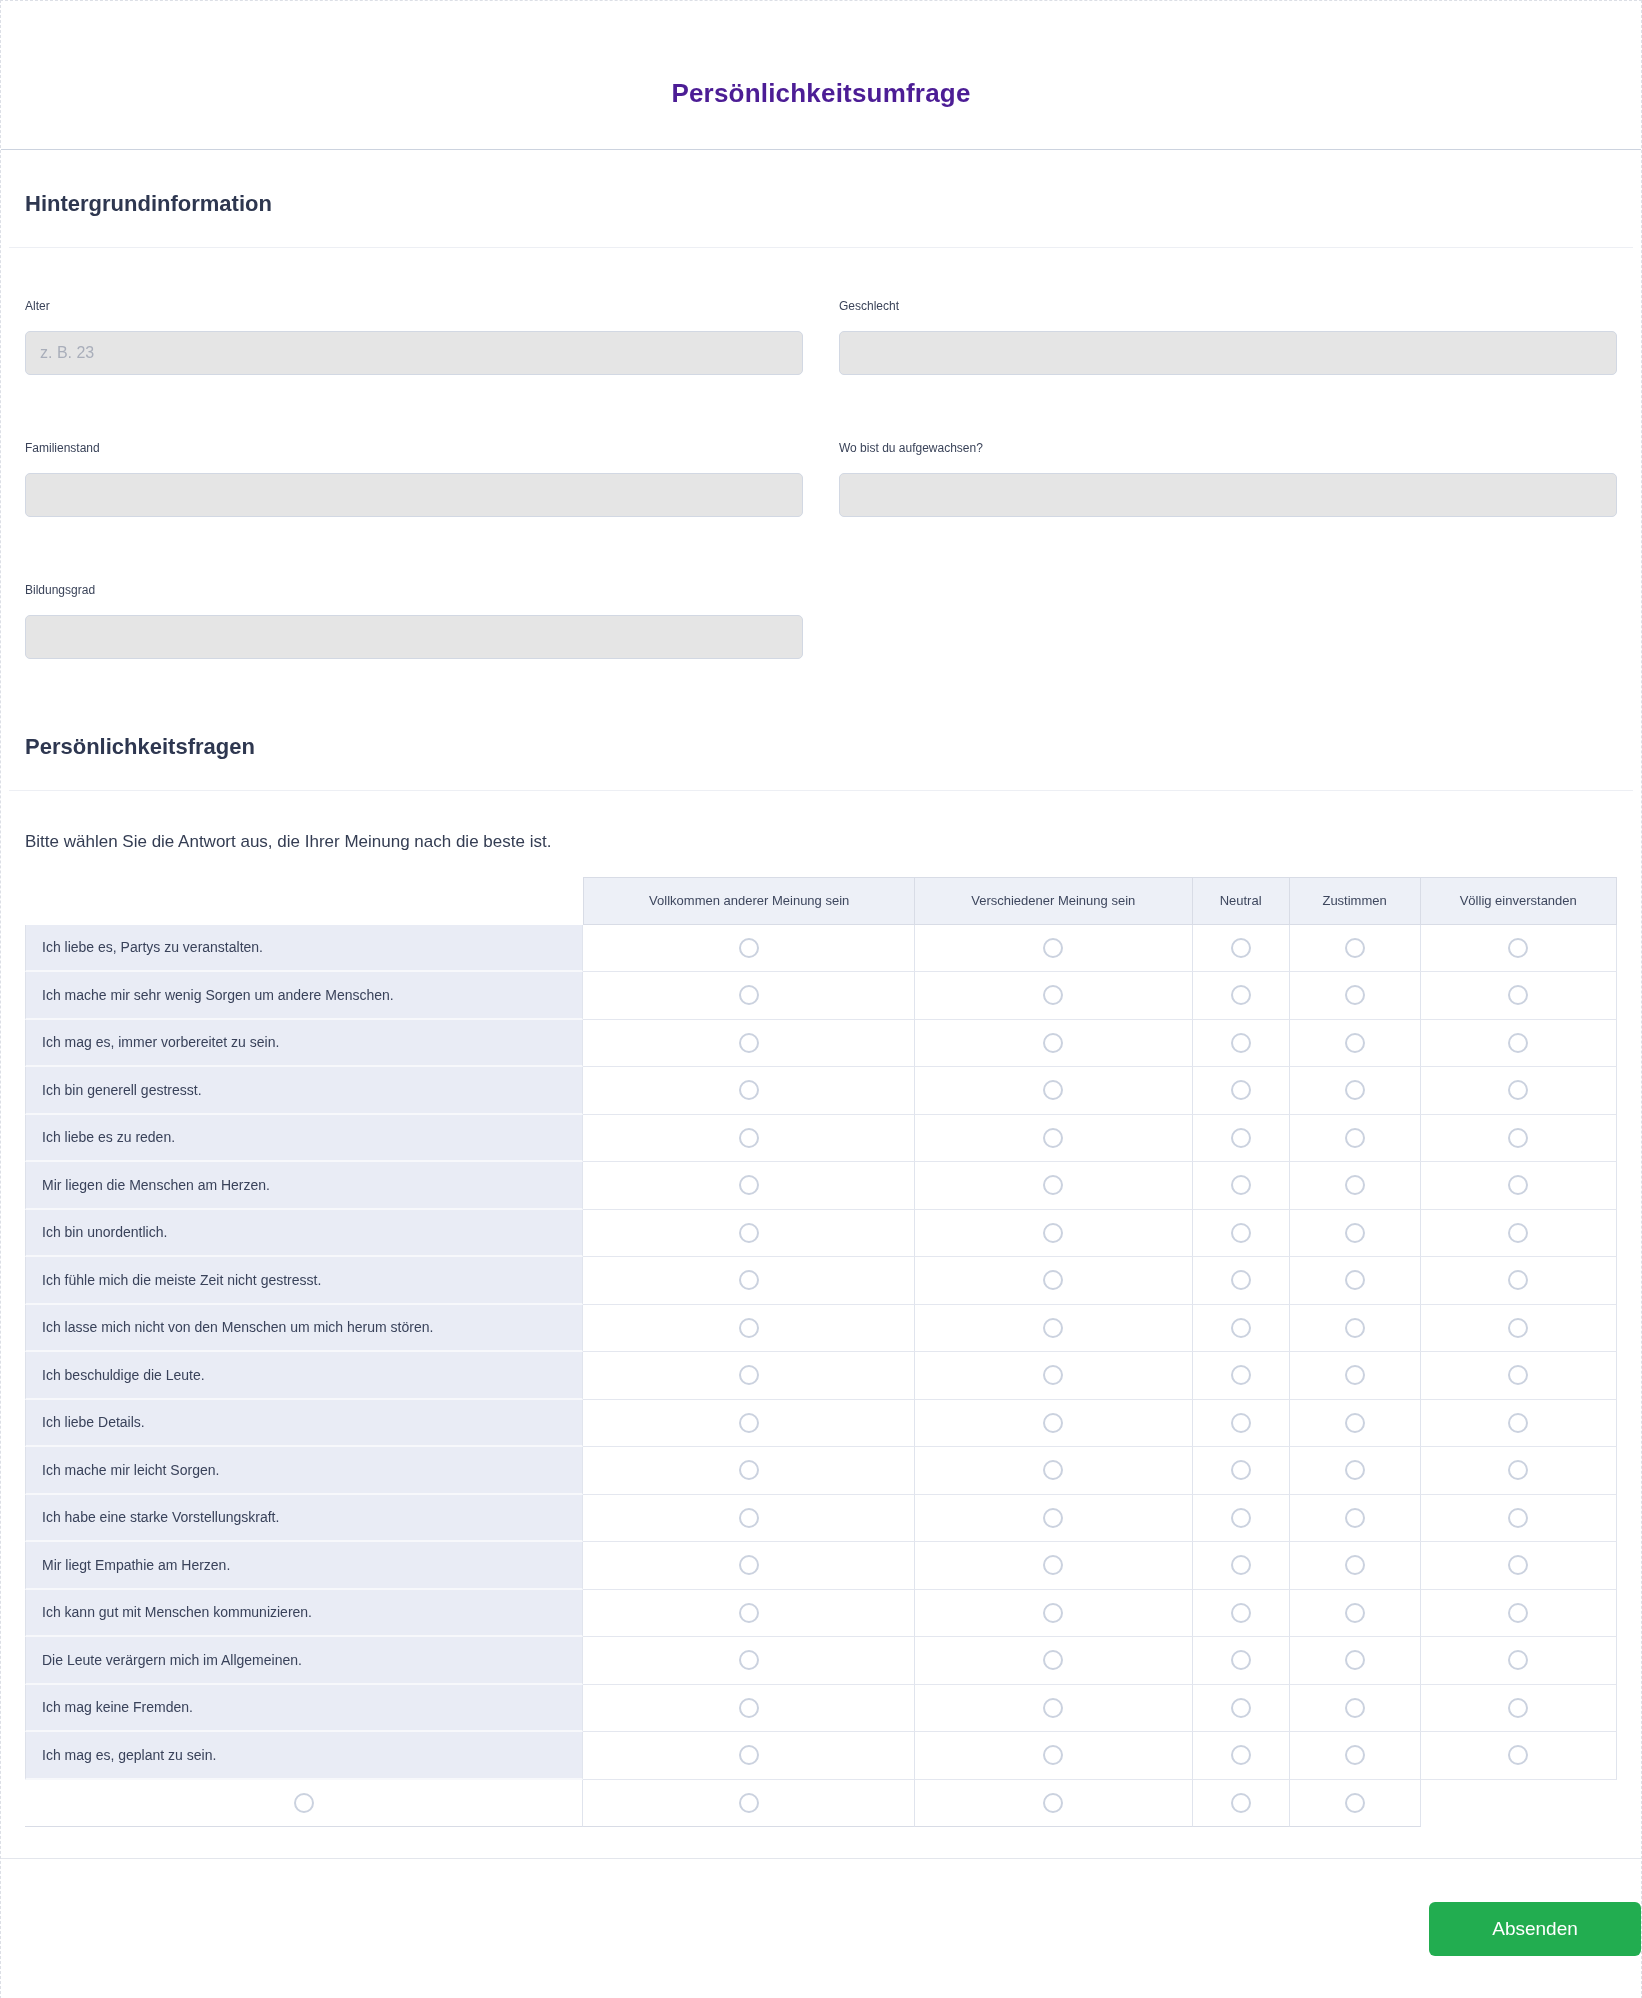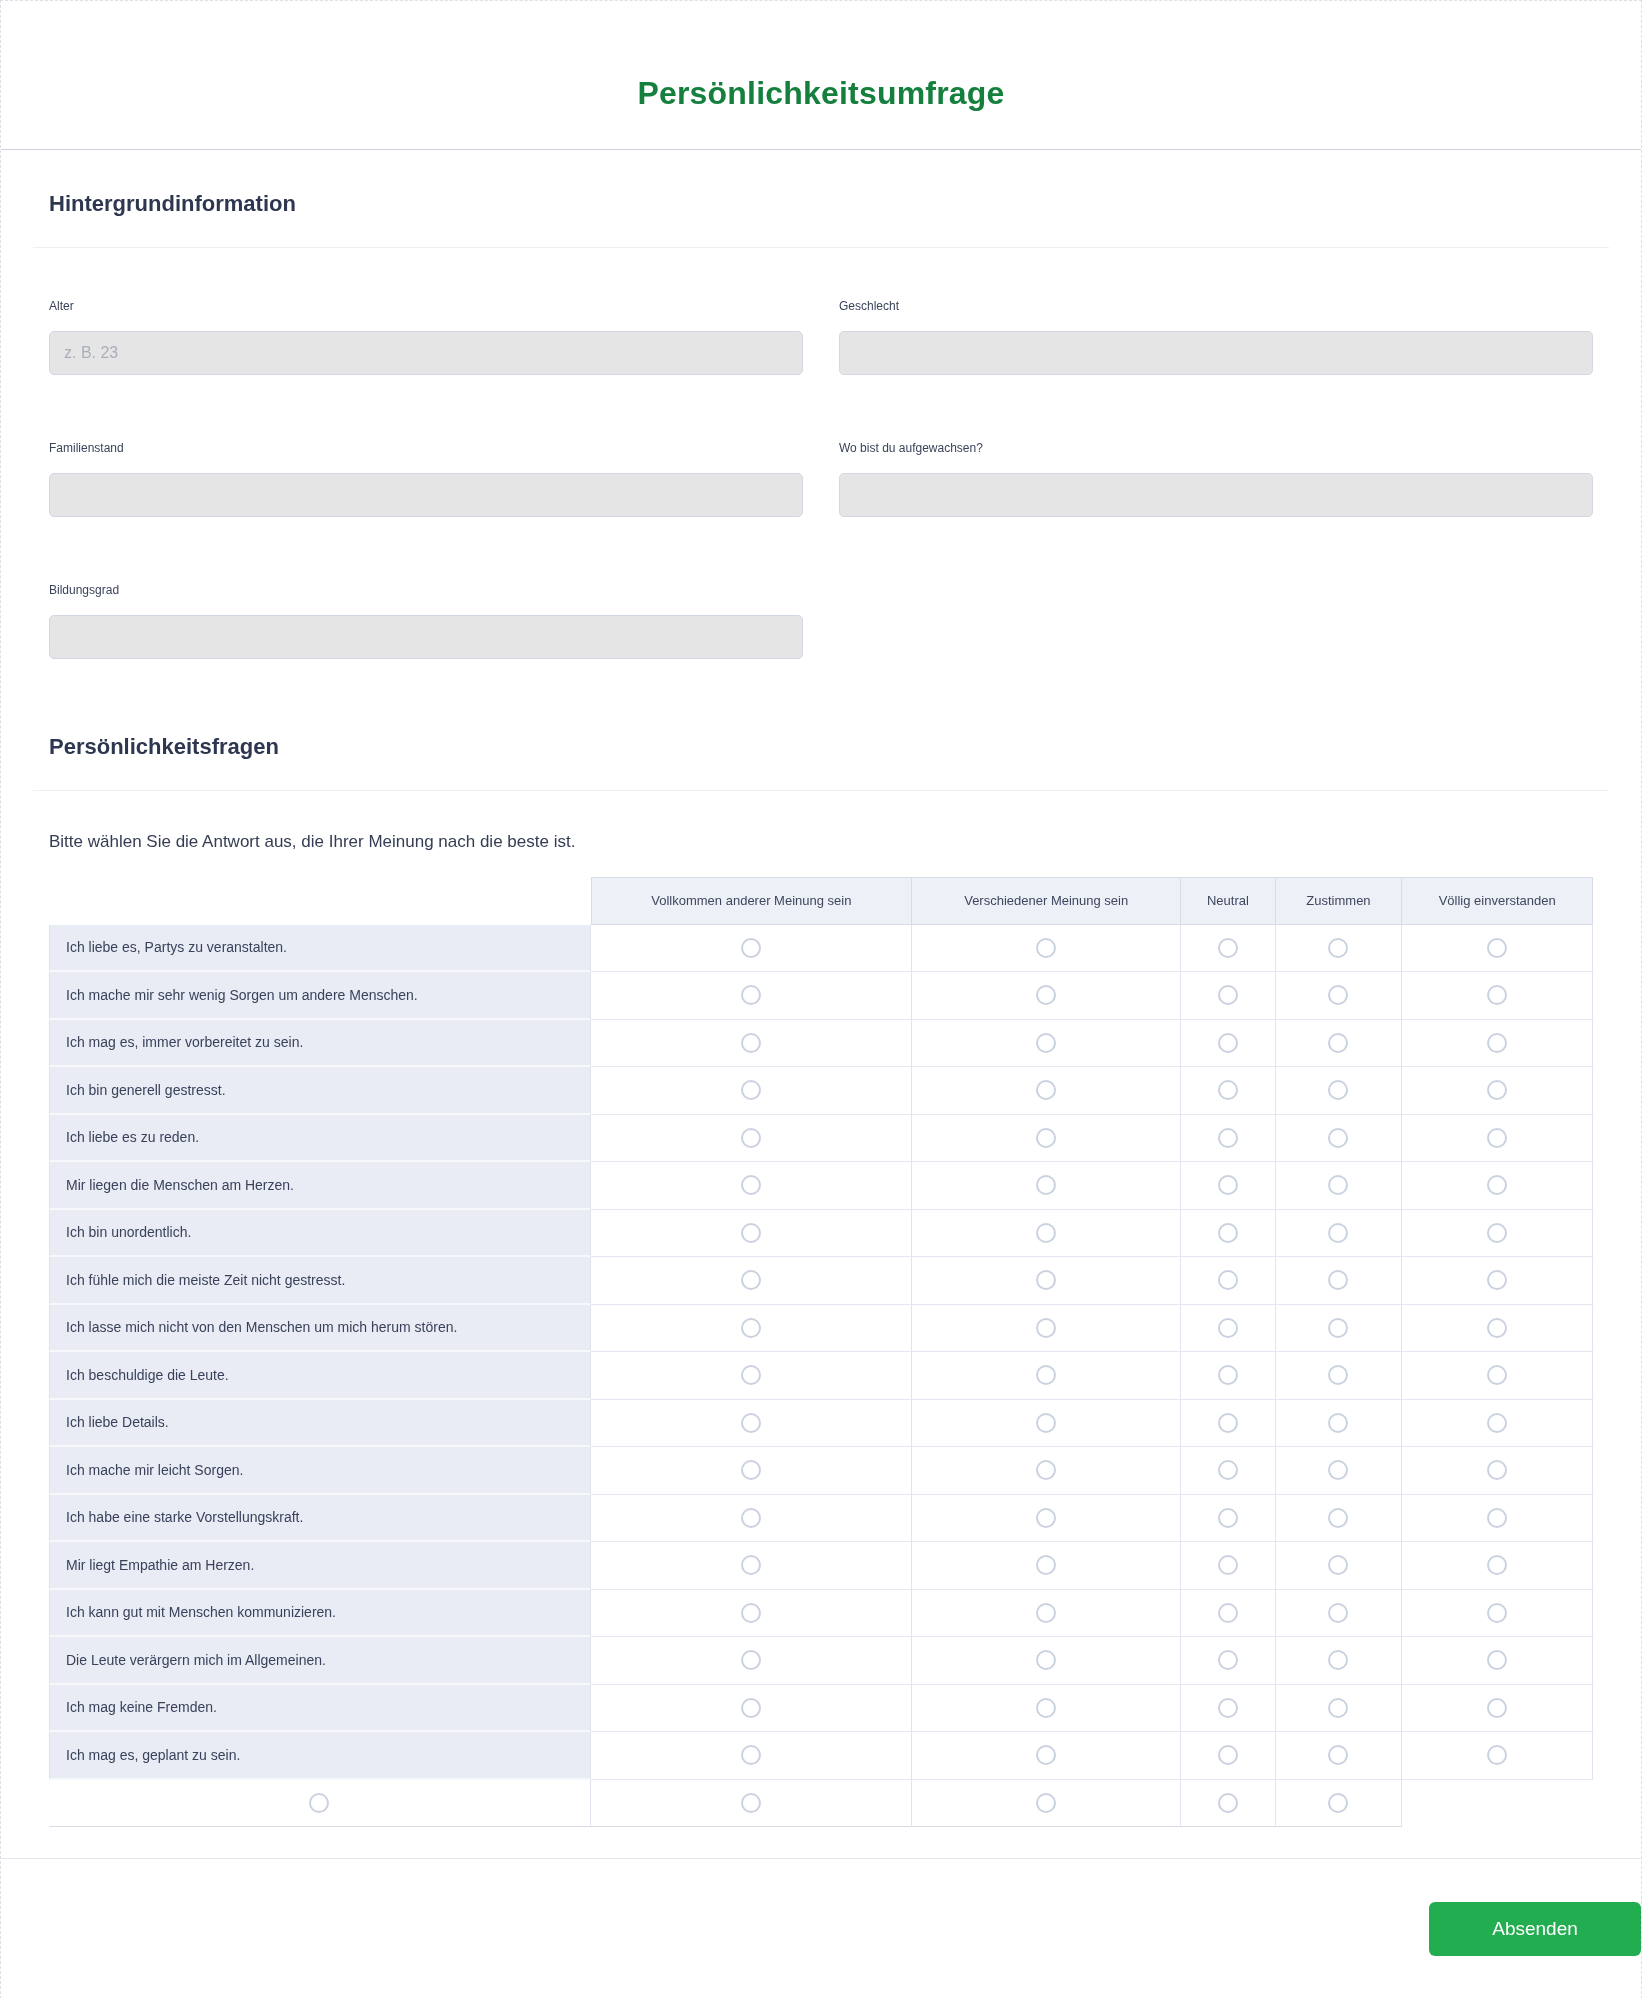--- a/index.html
+++ b/index.html
@@ -22,28 +22,28 @@
   
   .form-header {
     height:149px;
     display:flex;
     align-items:center;
     justify-content:center;
     border-bottom:1px solid #ccd3df;
     background:#fff;
   }
   .form-title {
-    font-size:32px;
+    font-size:26px;
     font-weight:bold;
-    color:#15803d;
+    color:#4c1d95;
     letter-spacing:0.2px;
     margin-top:36px;
   }
   
-  .content { padding:0 48px; }
+  .content { padding:0 24px; }
   .section-heading {
     font-size:22px;
     font-weight:bold;
     color:#2e3750;
     margin-top:40px;
     line-height:28px;
   }
   .section-divider {
     border:none;
     border-top:1px solid #edeff4;

